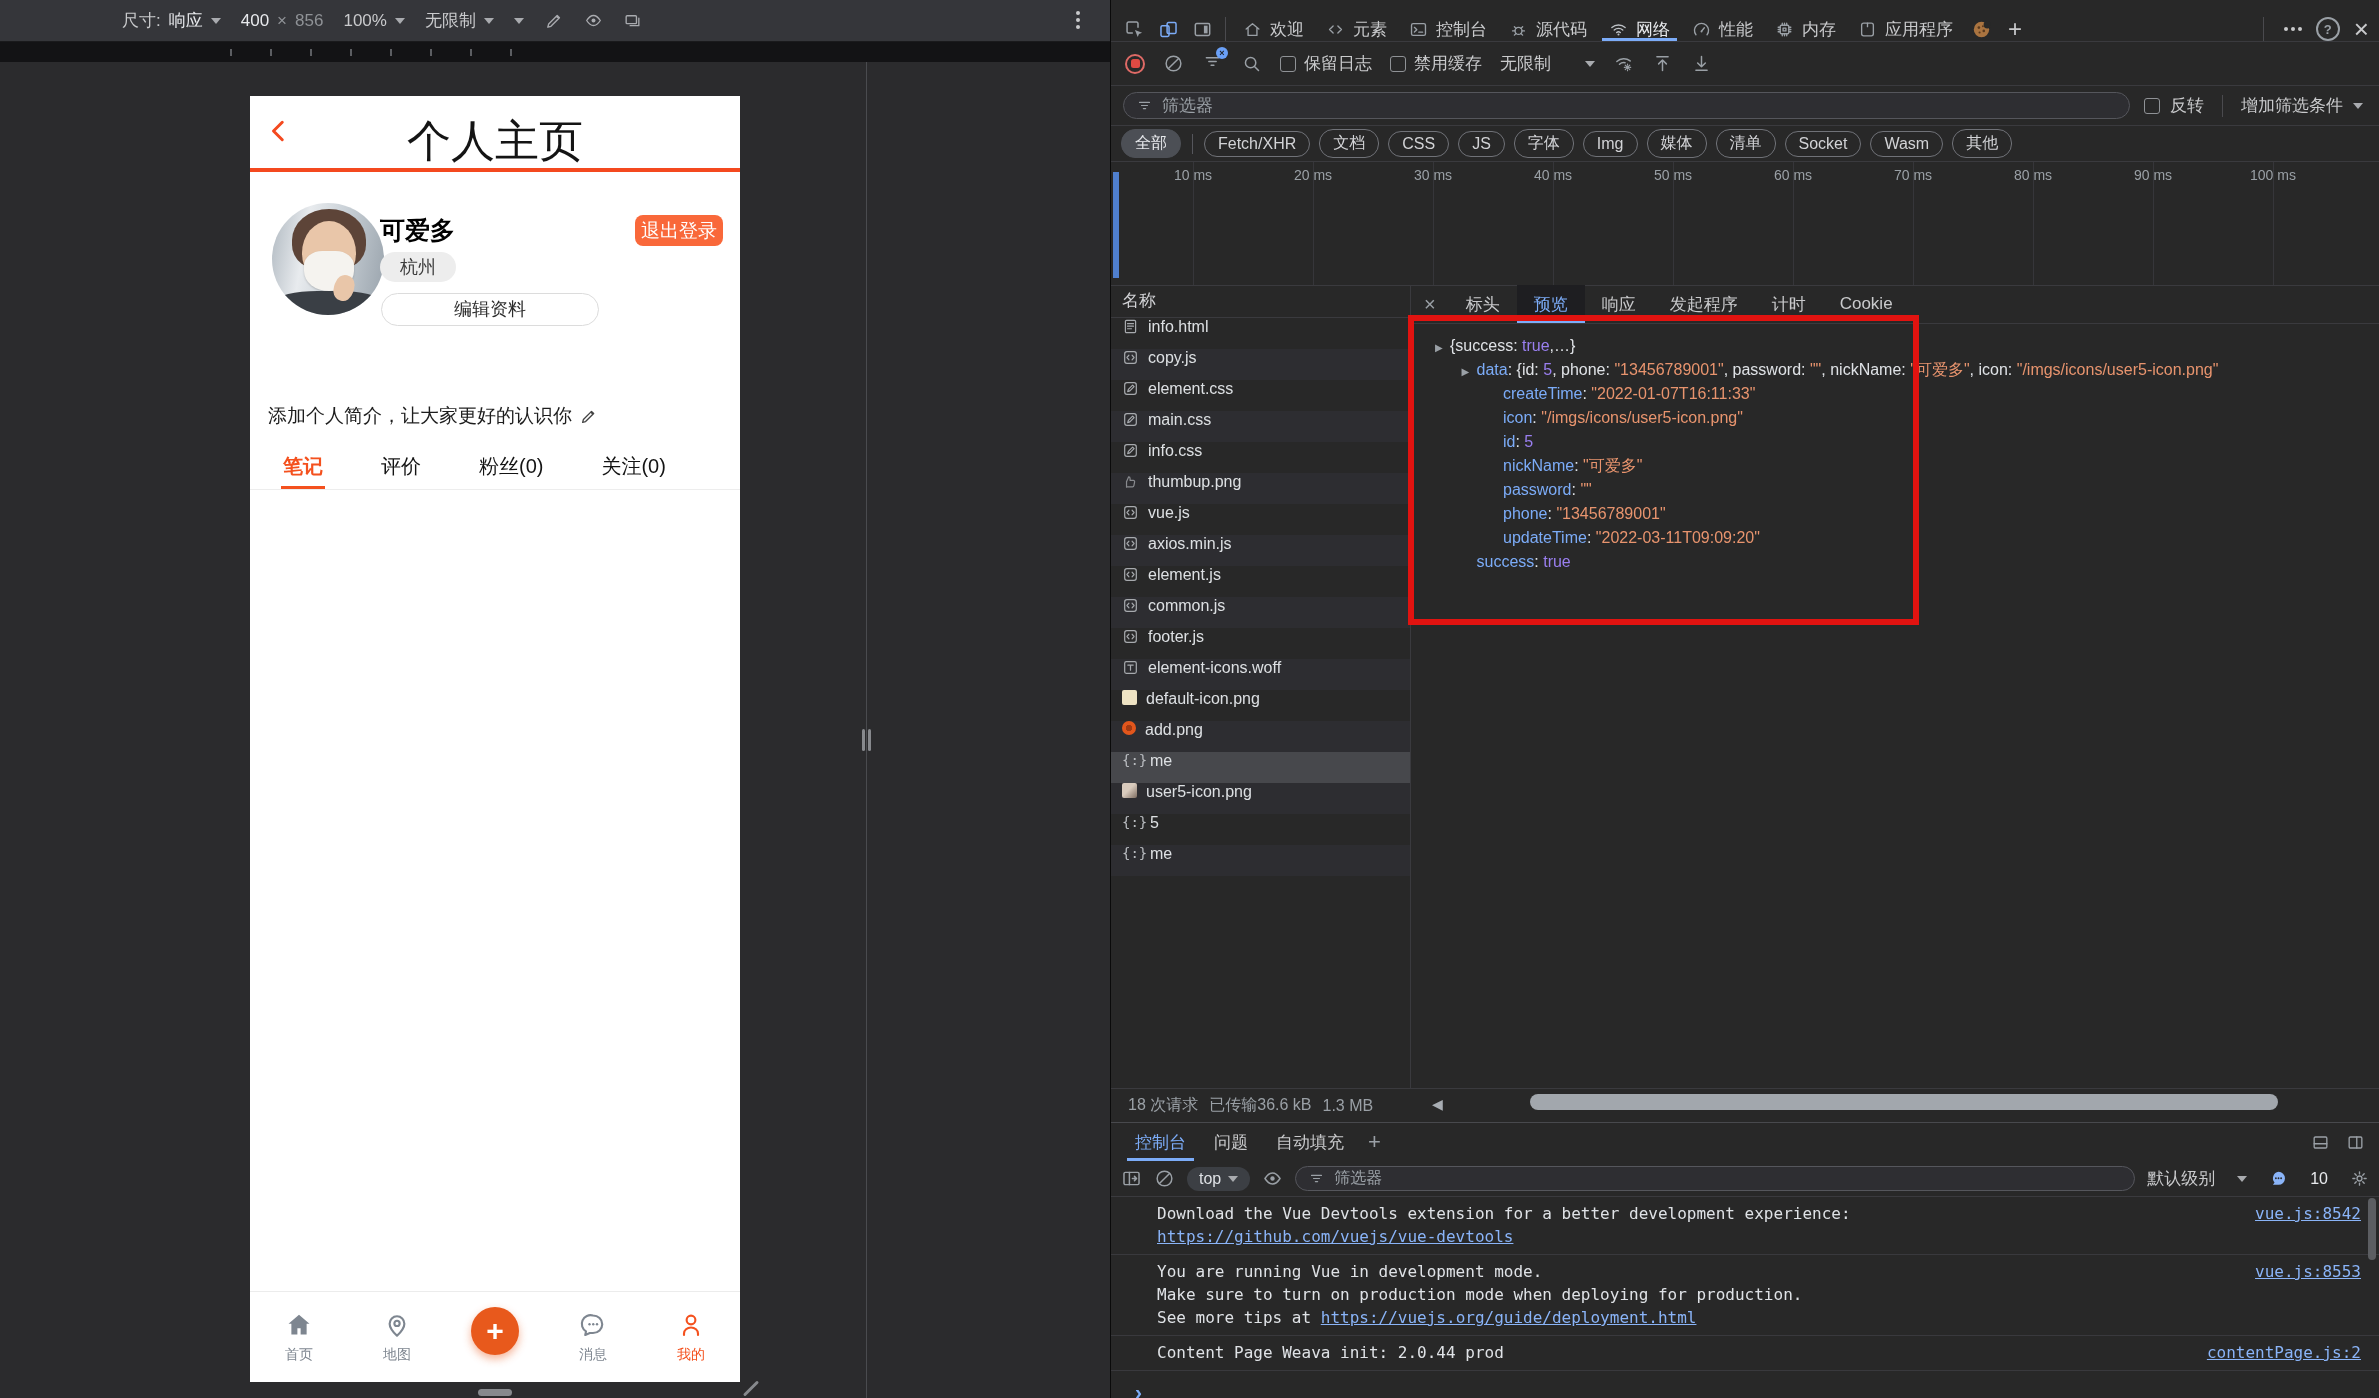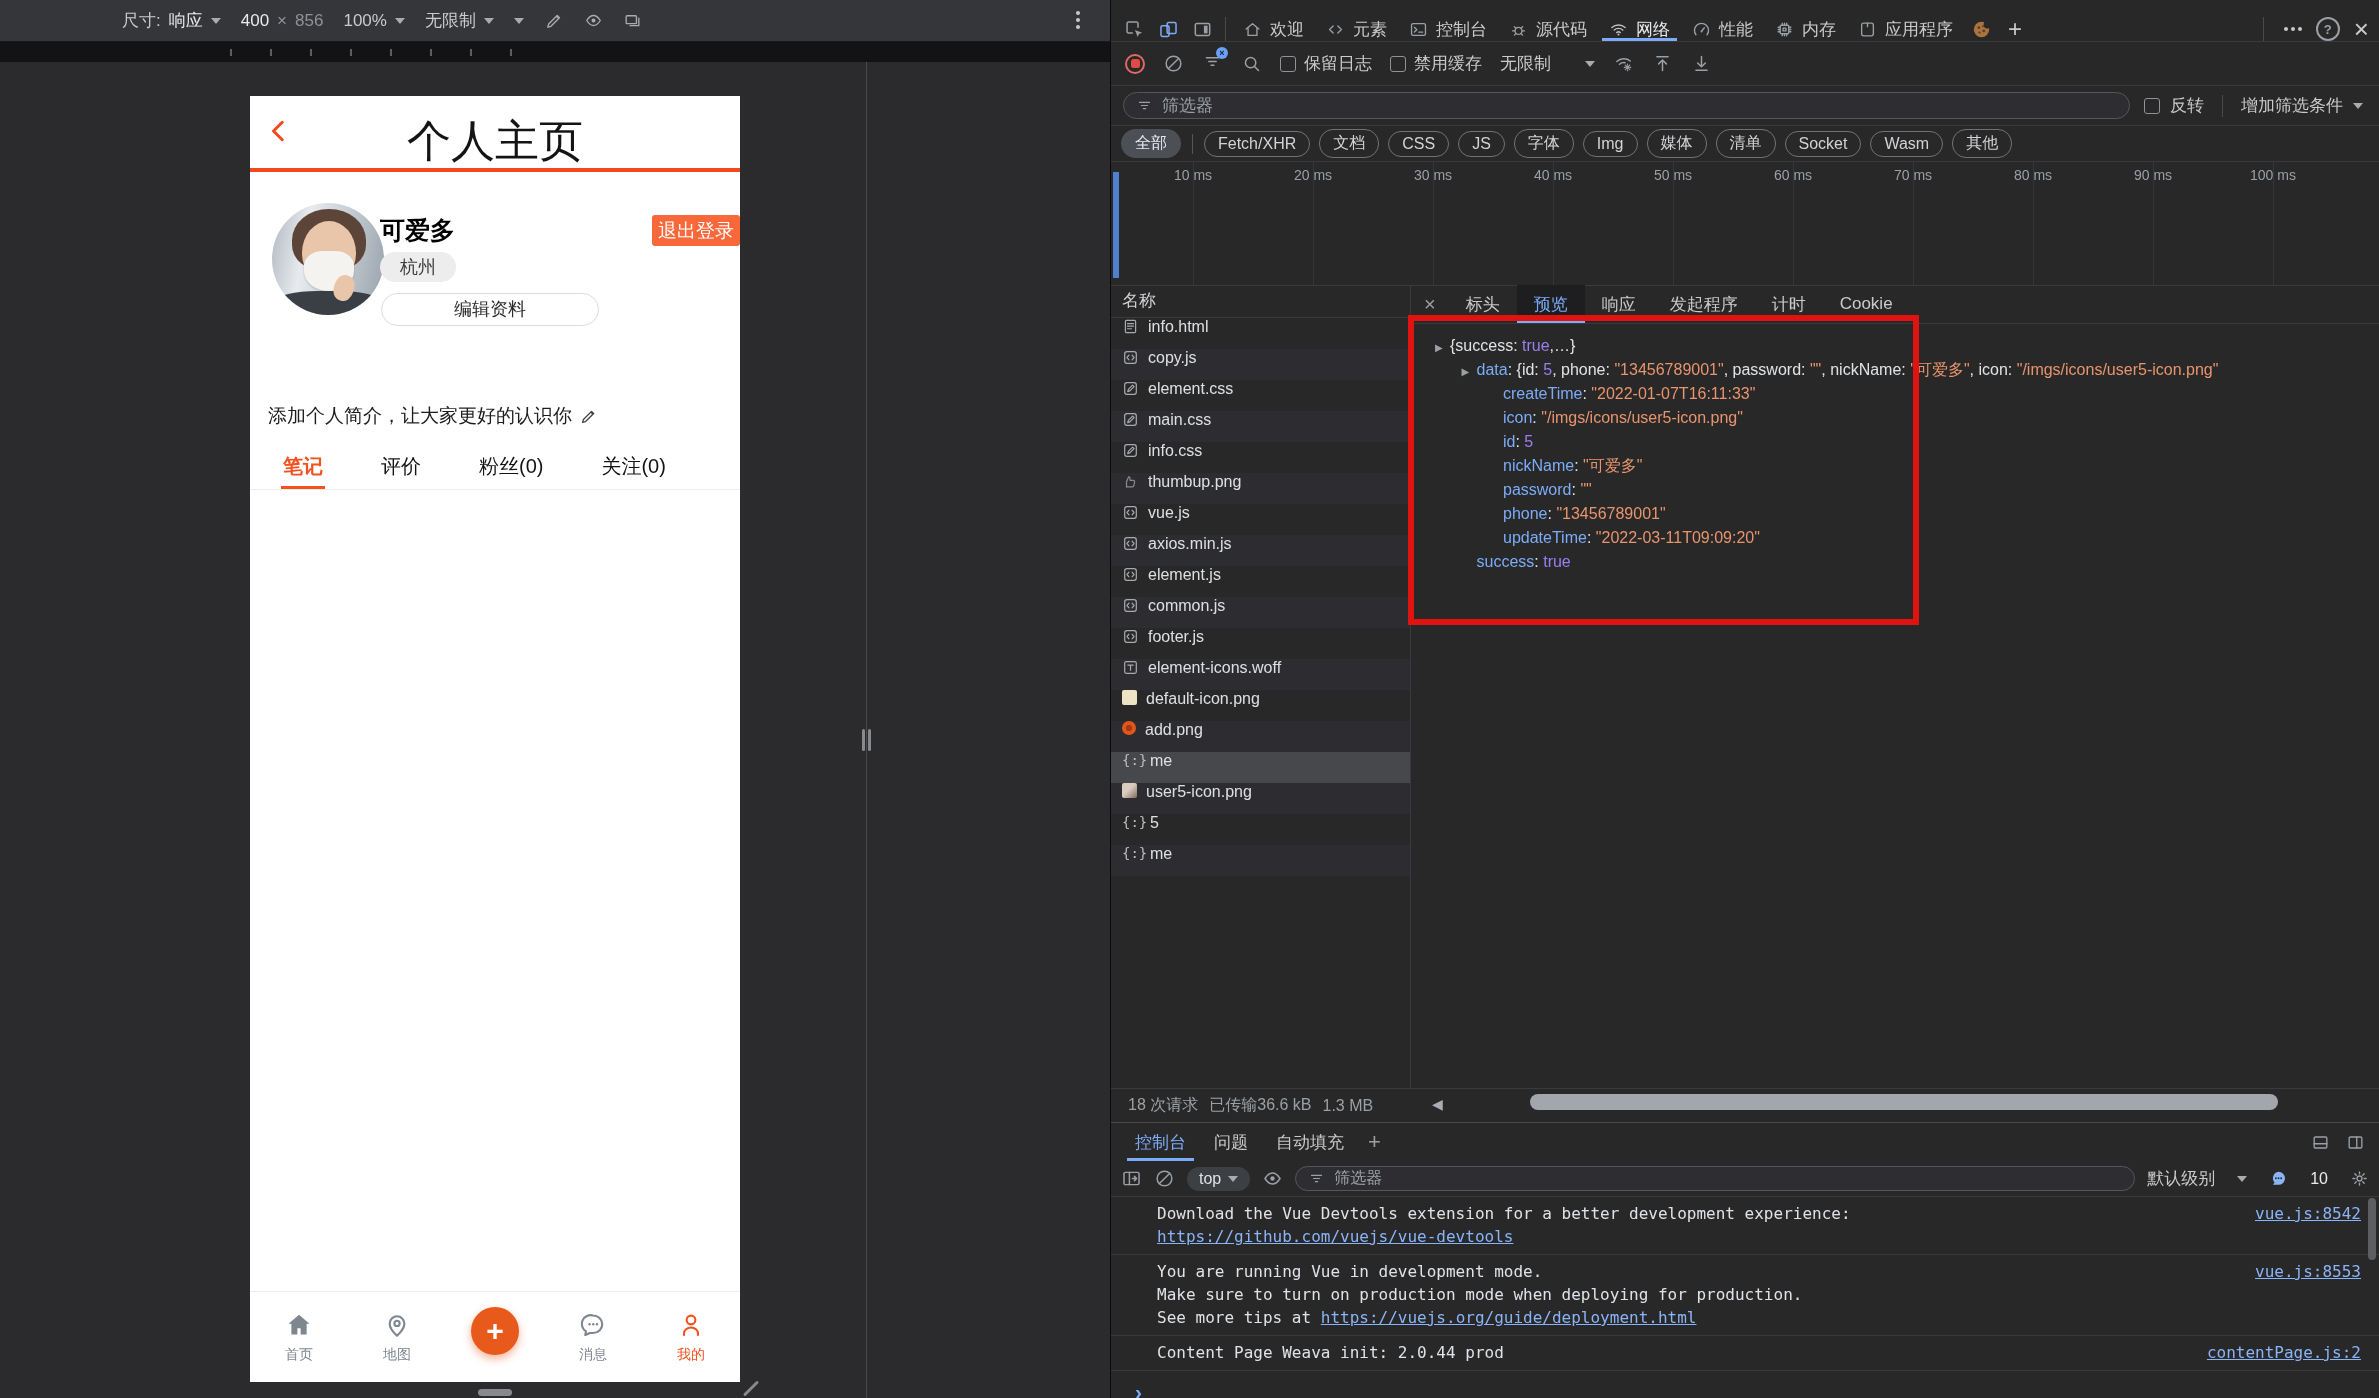--- a/index.html
+++ b/index.html
@@ -34,22 +34,22 @@
   .p-avatar i{position:absolute;display:block}
   .av-hair{left:20px;top:6px;width:74px;height:62px;border-radius:50% 50% 42% 42%;background:#5d4438}
   .av-face{left:30px;top:18px;width:54px;height:64px;border-radius:50%;background:#e9c6a9}
   .av-mask{left:32px;top:48px;width:50px;height:40px;border-radius:40% 40% 55% 55%;background:#f5f3ef;box-shadow:0 1px 2px rgba(0,0,0,.18)}
   .av-body{left:4px;top:88px;width:104px;height:26px;background:#3a3f45;border-radius:40% 40% 0 0}
   .av-hand{left:62px;top:72px;width:20px;height:26px;border-radius:45%;background:#e9c6a9;transform:rotate(18deg)}
   .p-nick{position:absolute;left:130px;top:118px;font-size:25px;font-weight:bold;color:#000}
   .p-tag{position:absolute;left:130px;top:156px;background:#ededed;color:#3c3c3c;font-size:18px;padding:3px 20px;border-radius:15px}
   .p-edit{position:absolute;left:131px;top:197px;width:218px;height:33px;line-height:31px;text-align:center;
     border:1px solid #dcdcdc;border-radius:17px;font-size:18px;color:#2c2c2c;box-sizing:border-box}
-  .p-logout{position:absolute;left:402px;top:119px;width:88px;height:31px;line-height:31px;text-align:center;
-    background:#f9683a;color:#fff;font-size:19px;border-radius:3px}
+  .p-logout{position:absolute;left:385px;top:119px;width:88px;height:31px;line-height:31px;text-align:center;
+    background:#f9683a;color:#fff;font-size:19px;border-radius:8px}
   .p-bio{position:absolute;left:18px;top:307px;font-size:19px;color:#1d1d1d;display:flex;align-items:center;gap:7px}
   .p-bio .icon{color:#444}
   .p-tabs{position:absolute;left:0;top:348px;width:100%;height:46px;display:flex;align-items:center;
     padding-left:33px;box-sizing:border-box;border-bottom:1px solid #ededed}
   .p-tab{font-size:20px;color:#141414;margin-right:58px;position:relative;height:100%;display:flex;align-items:center}
   .p-tab.active{color:#f4511e;font-weight:bold}
   .p-tab.active::after{content:"";position:absolute;left:-2px;right:-2px;bottom:0;height:3px;background:#f4511e}
   .p-nav{position:absolute;left:0;bottom:0;width:100%;height:90px;border-top:1px solid #ececec;display:flex;
     align-items:center;justify-content:space-around;background:#fff}
   .p-nav-item{display:flex;flex-direction:column;align-items:center;gap:6px;color:#7e8690;font-size:14px;width:70px}

